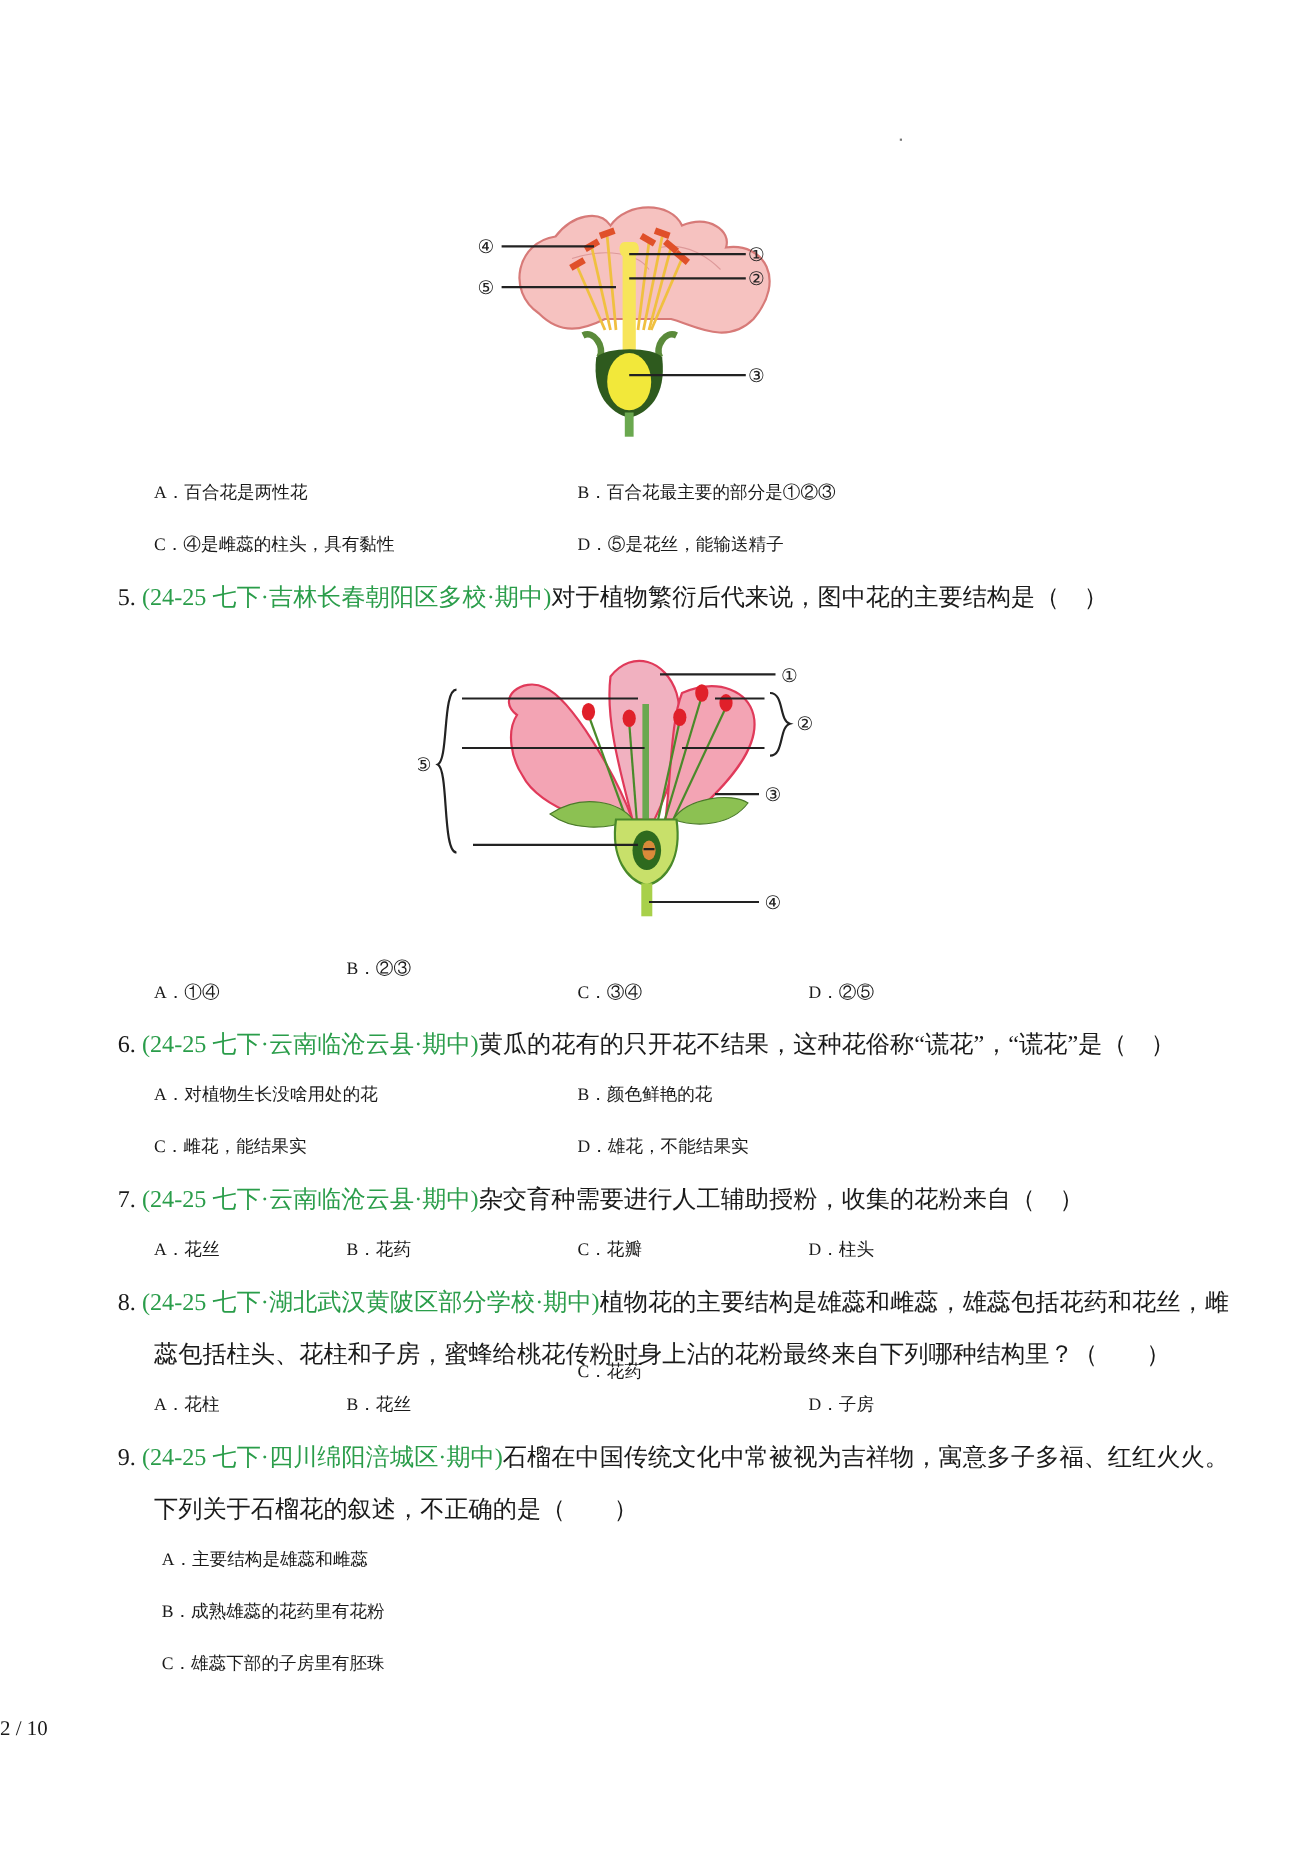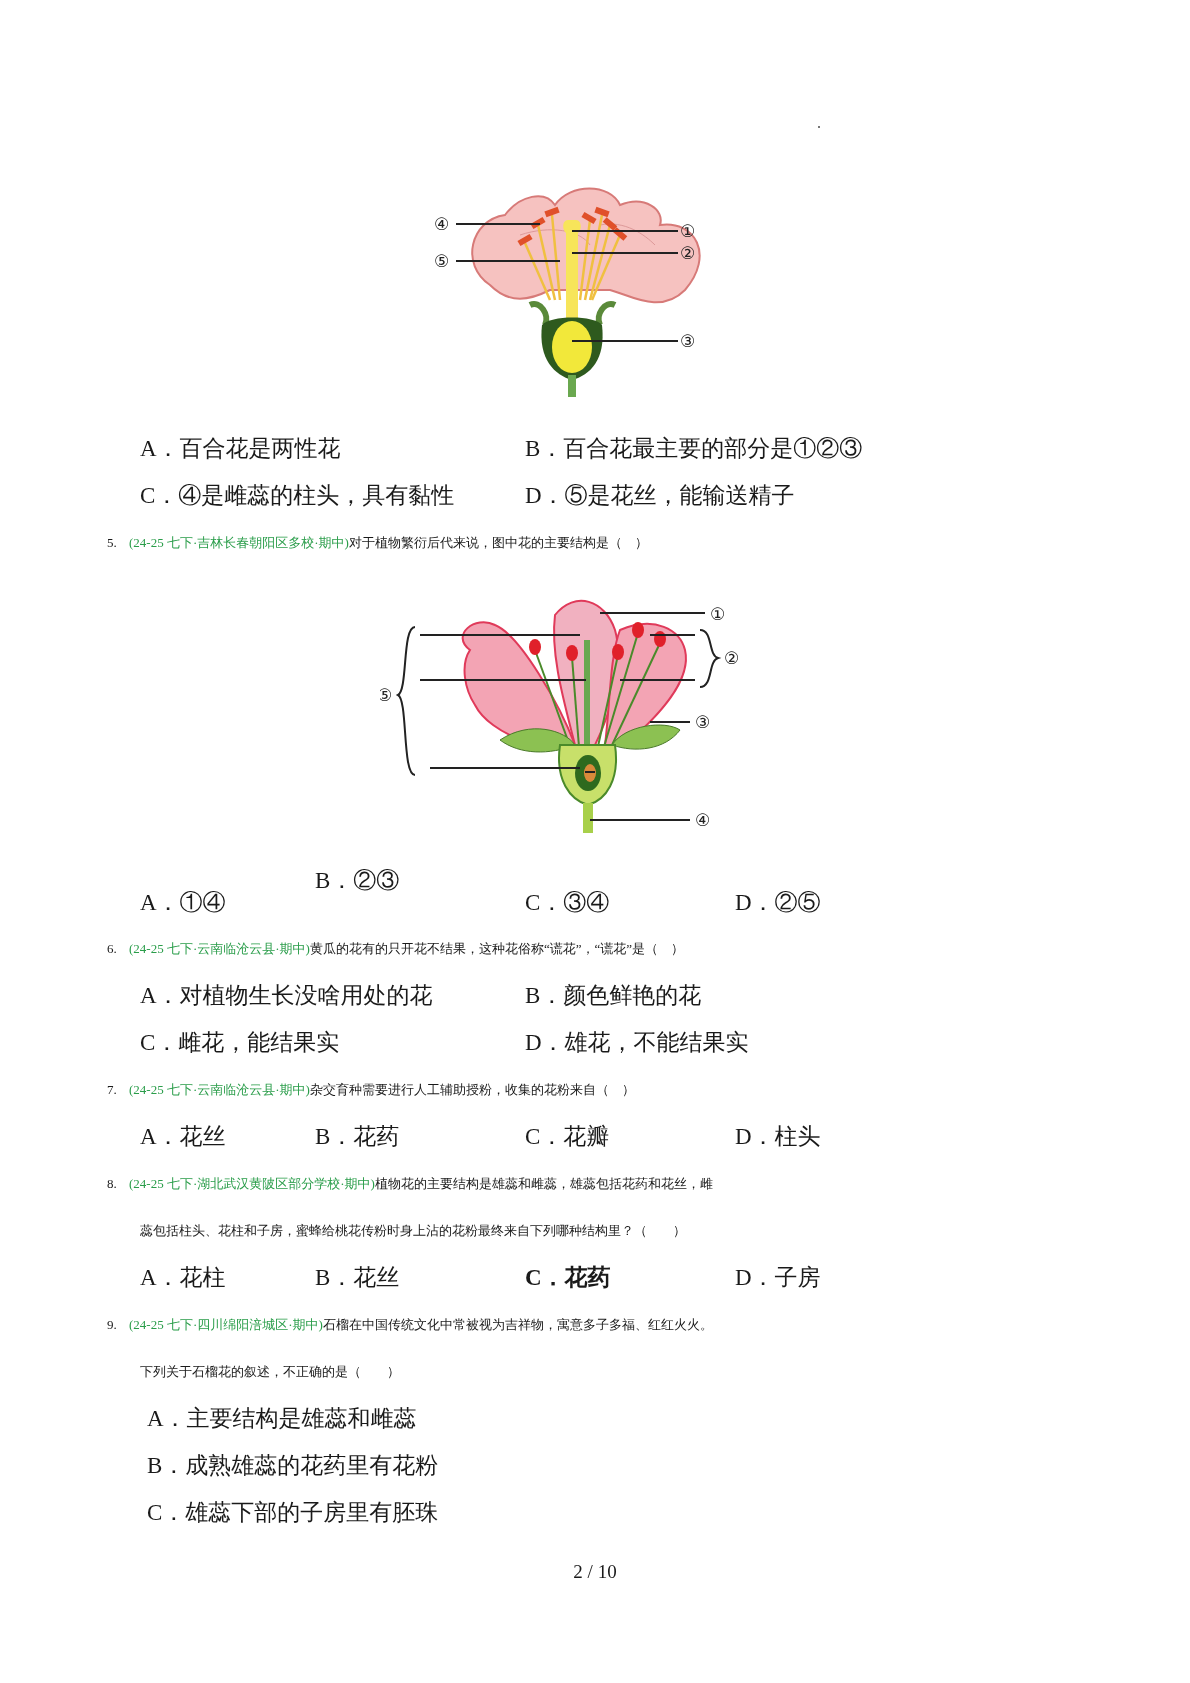--- a/index.html
+++ b/index.html
@@ -1,23 +1,23 @@
 <!DOCTYPE html>
 <html><head>
 <meta charset="utf-8">
 <style>
   html, body { margin: 0; padding: 0; background: #ffffff; }
   body { width: 1190px; height: 1683px; position: relative; overflow: hidden;
          font-family: "Liberation Serif", "DejaVu Serif", serif; color: #1a1a1a; }
-  .line { position: absolute; font-size: 13px; line-height: 24px; white-space: nowrap; }
+  .line { position: absolute; font-size: 22px; line-height: 24px; white-space: nowrap; }
   .src { color: #2a9d4a; }
-  .opt { position: absolute; font-size: 23px; line-height: 24px; white-space: nowrap; }
+  .opt { position: absolute; font-size: 16px; line-height: 24px; white-space: nowrap; }
   .qnum { display: inline-block; width: 22px; }
   .dot { position: absolute; width: 2px; height: 2px; background: #777; }
-  .pagenum { position: absolute; left: 0; width: 1190px; text-align: center; font-size: 19px; line-height: 24px; top: 1560px; }
+  .pagenum { position: absolute; left: 0; width: 1190px; text-align: left; font-size: 19px; line-height: 24px; top: 1560px; }
   .figure { position: absolute; }
   .callout { font-family: "DejaVu Sans", sans-serif; font-size: 17px; fill: #222; }
 </style>
 </head>
 <body>
 
 <div class="dot" style="left:818px; top:126px;"></div>
 
 <div class="figure" style="left:430px; top:175px; width:320px; height:225px;">
   <svg width="320" height="225" viewBox="0 0 320 225">
@@ -153,21 +153,21 @@
 <div class="opt" style="left:315px; top:1125px;">B．花药</div>
 <div class="opt" style="left:525px; top:1125px;">C．花瓣</div>
 <div class="opt" style="left:735px; top:1125px;">D．柱头</div>
 
 <div class="line" style="left:107px; top:1172px;">
   <span class="qnum">8.</span><span class="src">(24-25 七下·湖北武汉黄陂区部分学校·期中)</span><span>植物花的主要结构是雄蕊和雌蕊，雄蕊包括花药和花丝，雌</span>
 </div>
 <div class="line" style="left:140px; top:1219px;">蕊包括柱头、花柱和子房，蜜蜂给桃花传粉时身上沾的花粉最终来自下列哪种结构里？（　　）</div>
 <div class="opt" style="left:140px; top:1266px;">A．花柱</div>
 <div class="opt" style="left:315px; top:1266px;text-align:right;">B．花丝</div>
-<div class="opt" style="left:525px; top:1266px;font-weight:bold;">C．花药</div>
+<div class="opt" style="left:525px; top:1236px;">C．花药</div>
 <div class="opt" style="left:735px; top:1266px;">D．子房</div>
 
 <div class="line" style="left:107px; top:1313px;">
   <span class="qnum">9.</span><span class="src">(24-25 七下·四川绵阳涪城区·期中)</span><span>石榴在中国传统文化中常被视为吉祥物，寓意多子多福、红红火火。</span>
 </div>
 <div class="line" style="left:140px; top:1360px;">下列关于石榴花的叙述，不正确的是（　　）</div>
 <div class="opt" style="left:147px; top:1407px;">A．主要结构是雄蕊和雌蕊</div>
 <div class="opt" style="left:147px; top:1454px;">B．成熟雄蕊的花药里有花粉</div>
 <div class="opt" style="left:147px; top:1501px;">C．雄蕊下部的子房里有胚珠</div>
 

